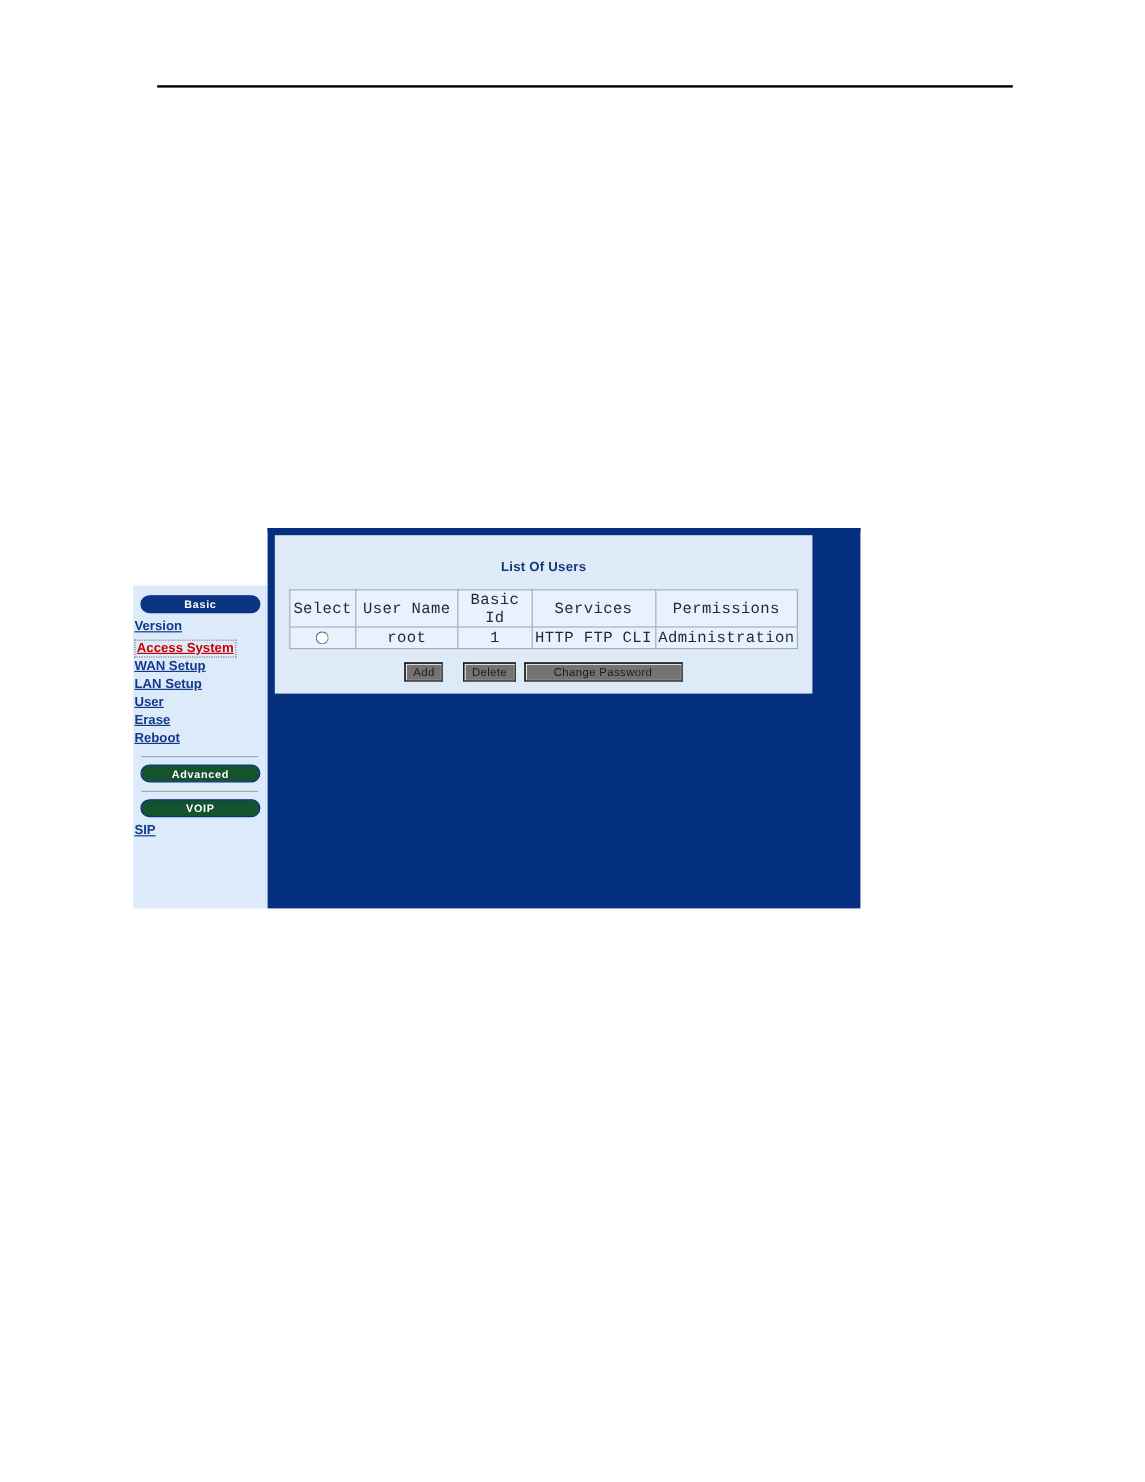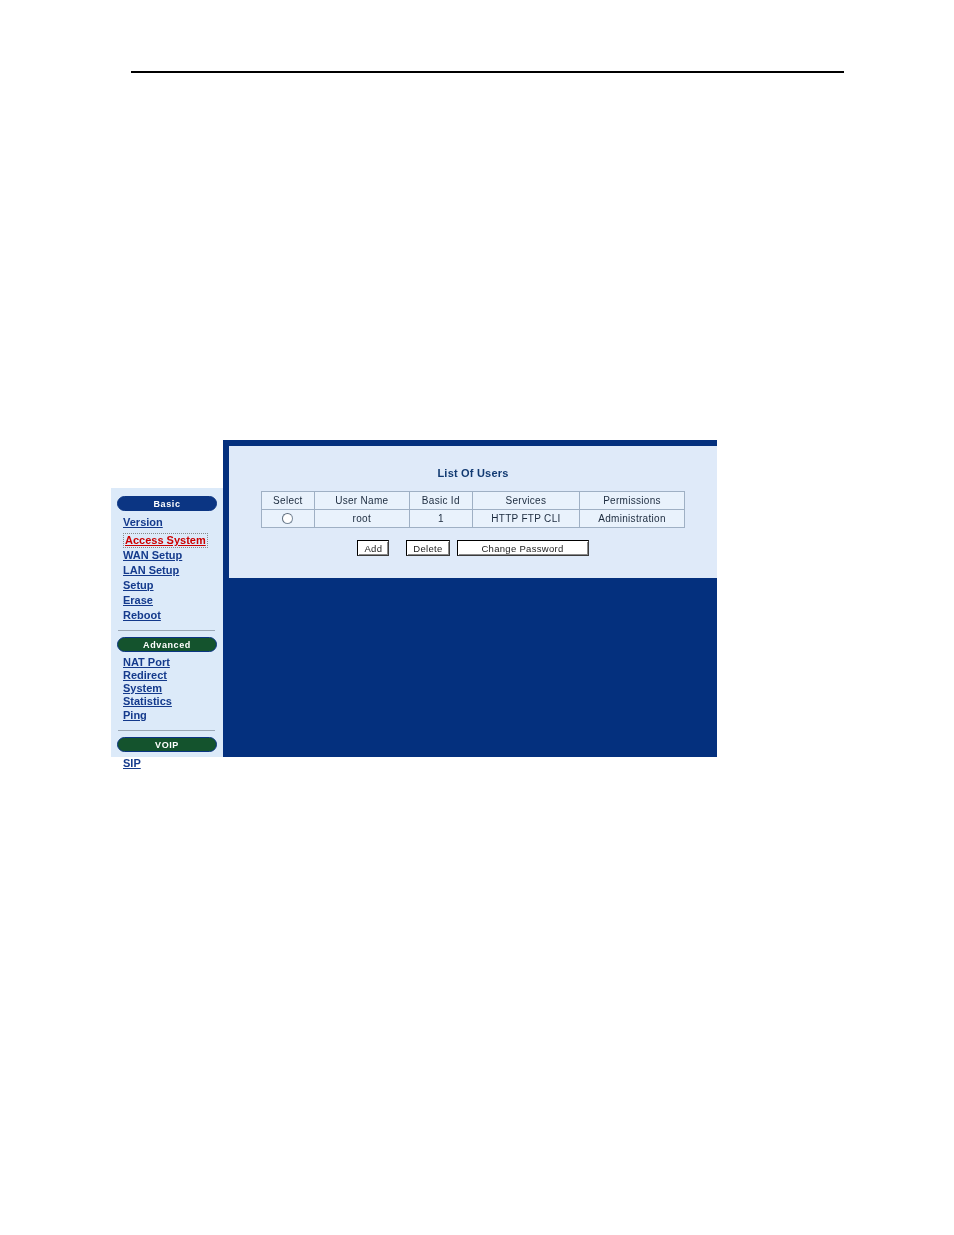--- a/index.html
+++ b/index.html
@@ -56,21 +56,21 @@
     letter-spacing: 0.6px;
     display: flex;
     align-items: center;
     justify-content: center;
     border: 1px solid #0b3583;
     box-sizing: border-box;
   }
   .nav-pill.secondary { background: #14532d; }
   .nav-list {
     margin: 2px 0 0 0;
-    padding: 0 0 0 12px;
+    padding: 0 0 0 1px;
   }
   .nav-link {
     display: block;
     color: #143a8c;
     font-size: 11px;
     font-weight: bold;
     text-decoration: underline;
     line-height: 15px;
     white-space: nowrap;
     font-family: "Liberation Sans", sans-serif;
@@ -93,21 +93,21 @@
   .content-col {
     flex: 1 1 auto;
     background: #04307e;
     position: relative;
     border-top: 3px solid #04307e;
     box-sizing: border-box;
   }
   .panel {
     margin: 3px 0 0 6px;
     background: #dfeaf9;
-    width: 488px;
+    width: 448px;
     height: 132px;
     box-sizing: border-box;
     position: relative;
   }
   .panel-title {
     text-align: center;
     font-size: 11px;
     font-weight: bold;
     color: #123a72;
     padding-top: 21px;
@@ -121,27 +121,27 @@
   }
   table.users-table {
     border-collapse: collapse;
     width: 100%;
     border: 1px solid #9fb0c4;
     background: #e9f2fc;
   }
   table.users-table th,
   table.users-table td {
     border: 1px solid #9fb0c4;
-    font-size: 10px;
+    font-size: 13px;
     font-weight: normal;
     color: #1b2a3d;
     text-align: center;
     height: 17px;
     padding: 0 2px;
-    font-family: Liberation Sans, sans-serif;
+    font-family: Liberation Mono, monospace;
     letter-spacing: 0.3px;
   }
   .col-select { width: 50px; }
   .col-username { width: 98px; }
   .col-userid { width: 62px; }
   .col-services { width: 110px; margin-left: 15px; }
   .col-permissions { width: 104px; }
 
   .radio {
     display: inline-block;
@@ -155,21 +155,21 @@
     vertical-align: middle;
   }
 
   
   .btn-row {
     margin-top: 10px;
     text-align: center;
   }
   .btn {
     display: inline-block;
-    background: #ffffff;
+    background: #737373;
     border: 1px solid #000000;
     border-right-color: #3b3b3b;
     border-bottom-color: #3b3b3b;
     box-shadow: inset 1px 1px 0 #ffffff, inset -1px -1px 0 #8a8a8a;
     font-size: 9.5px;
     color: #1b1b1b;
     padding: 2px 6px 3px 6px;
     height: 16px;
     box-sizing: border-box;
     line-height: 11px;
@@ -189,39 +189,28 @@
 <div class="router-widget">
 
   <div class="sidebar">
 
     <div class="nav-pill">Basic</div>
     <div class="nav-list">
       <a class="nav-link" href="#">Version</a>
       <a class="nav-link active" href="#">Access System</a>
       <a class="nav-link" href="#">WAN Setup</a>
       <a class="nav-link" href="#">LAN Setup</a>
-      <a class="nav-link" href="#">Setup</a>
+      <a class="nav-link" href="#">User</a>
       <a class="nav-link" href="#">Erase</a>
       <a class="nav-link" href="#">Reboot</a>
     </div>
 
     <div class="nav-divider"></div>
 
     <div class="nav-pill secondary">Advanced</div>
-    <div class="nav-list">
-      <a class="nav-link two-line" href="#">
-        <span>NAT Port</span><br>
-        <span>Redirect</span>
-      </a>
-      <a class="nav-link two-line" href="#">
-        <span>System</span><br>
-        <span>Statistics</span>
-      </a>
-      <a class="nav-link" href="#">Ping</a>
-    </div>
 
     <div class="nav-divider"></div>
 
     <div class="nav-pill secondary">VOIP</div>
     <div class="nav-list">
       <a class="nav-link" href="#">SIP</a>
     </div>
   </div>
 
   <div class="content-col">

